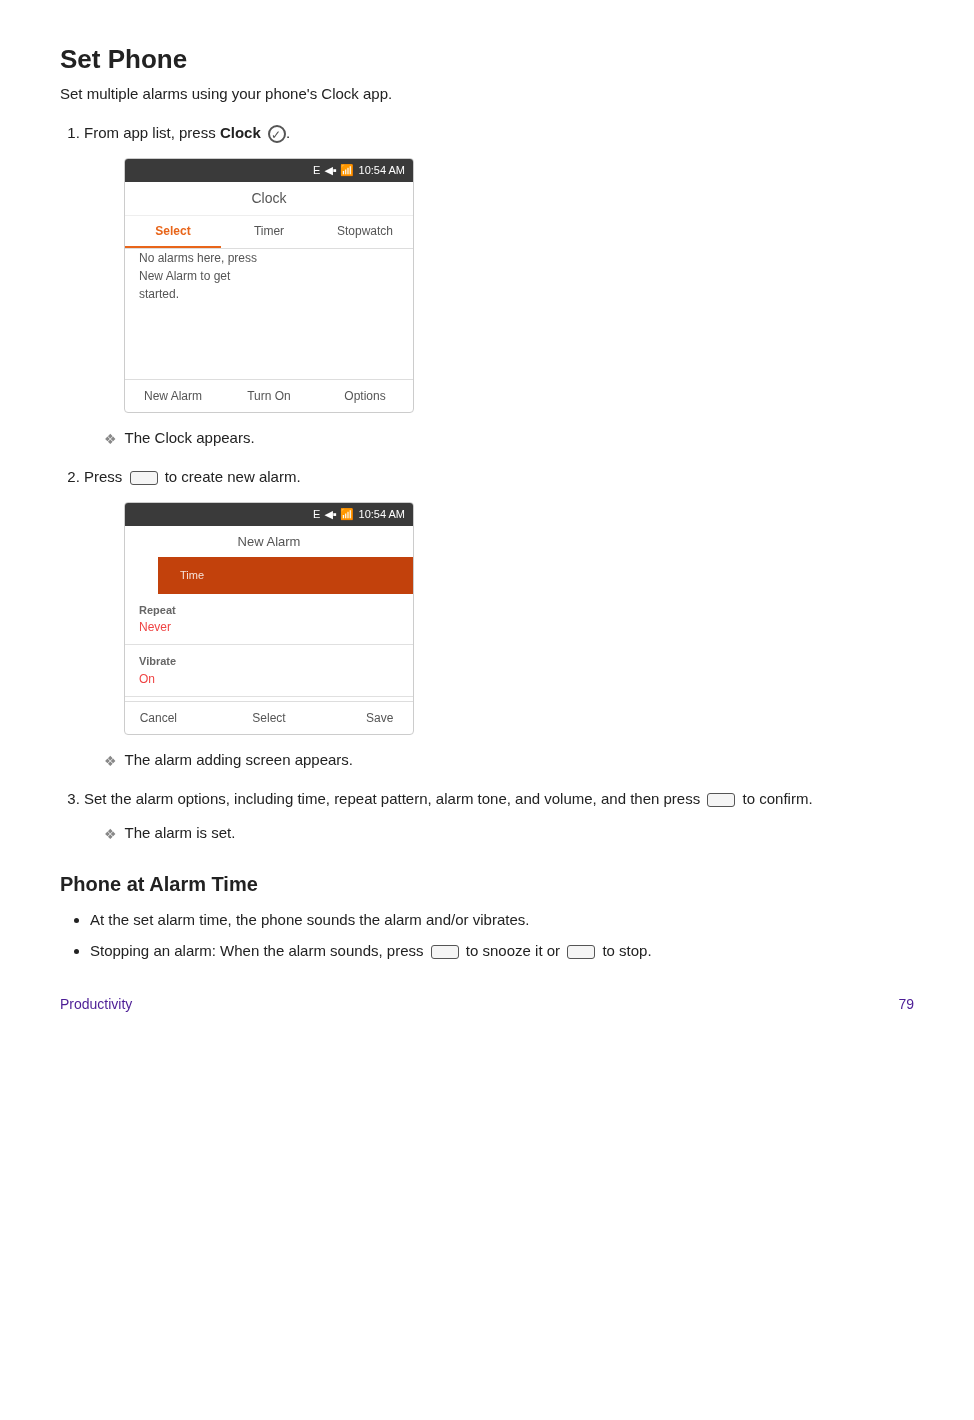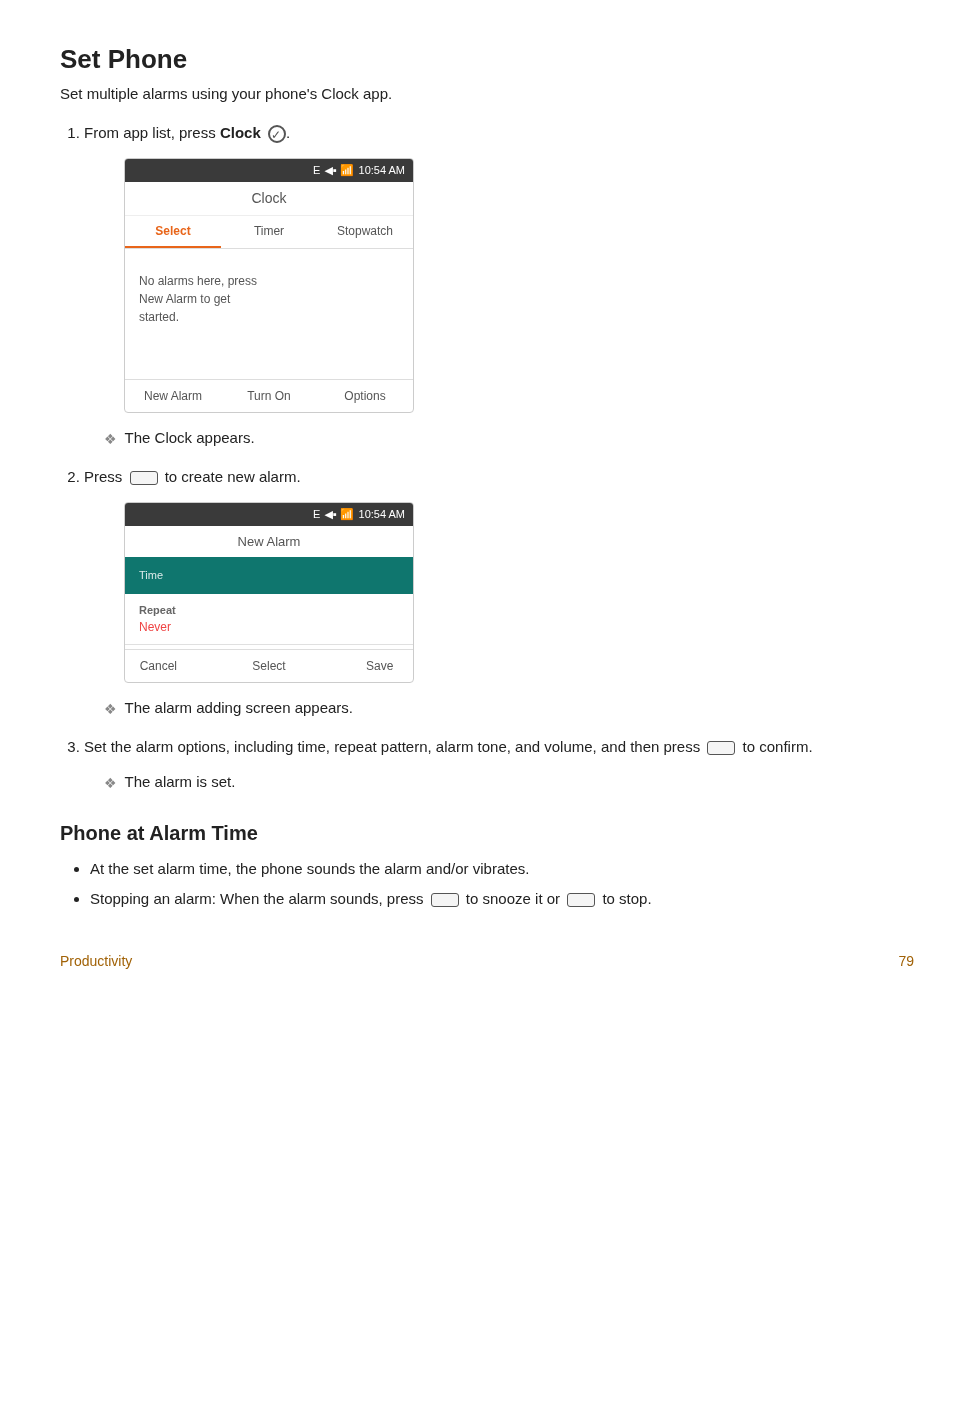--- a/index.html
+++ b/index.html
@@ -94,21 +94,21 @@
       border-bottom: 2px solid #e8651a;
       font-weight: bold;
     }
     .clock-body {
       padding: 0 14px;
       font-size: 12px;
       color: #555;
       min-height: 130px;
       display: flex;
       flex-direction: column;
-      justify-content: center;
+      justify-content: flex-start;
     }
     .no-alarm-text {
       font-size: 12px;
       color: #555;
       line-height: 1.5;
       margin-bottom: 30px;
     }
     .clock-bottom-bar {
       display: flex;
       border-top: 1px solid #ddd;
@@ -122,22 +122,23 @@
     }
 
     
     .alarm-screen-title {
       text-align: center;
       padding: 6px;
       font-size: 13px;
       color: #555;
     }
     .alarm-time-row {
-      background: #0f766e;
-      padding: 10px 14px;
+      background: #c2410c;
+      padding: 10px 22px;
+      margin-left: 33px;
     }
     .alarm-time-label {
       font-size: 11px;
       color: rgba(255,255,255,0.85);
     }
     .alarm-time-value {
       font-size: 20px;
       color: #fff;
       font-weight: bold;
     }
@@ -202,23 +203,23 @@
       border: 1.5px solid #555;
       border-radius: 3px;
       vertical-align: middle;
       margin: 0 3px;
       background: #f5f5f5;
     }
 
     .footer {
       display: flex;
       justify-content: space-between;
-      margin-top: 40px;
+      margin-top: 32px;
       font-size: 14px;
-      color: #a16207;
+      color: #4c1d95;
     }
   </style>
 </head>
 <body>
 
 <h1 class="page-title">Set Phone</h1>
 <p class="subtitle">Set multiple alarms using your phone's Clock app.</p>
 
 <ol>
   <li>
@@ -272,20 +273,24 @@
         <span>📶</span>
         <span>10:54 AM</span>
       </div>
       <div class="alarm-screen-title">New Alarm</div>
       <div class="alarm-time-row">
         <div class="alarm-time-label">Time</div>
       </div>
       <div class="alarm-field-row">
         <div class="alarm-field-label">Repeat</div>
         <div class="alarm-field-value">Never</div>
+      </div>
+      <div class="alarm-field-row">
+        <div class="alarm-field-label">Vibrate</div>
+        <div class="alarm-field-value">On</div>
       </div>
       <div class="alarm-bottom-bar">
         <div class="alarm-bottom-btn">Cancel</div>
         <div class="alarm-bottom-btn">Select</div>
         <div class="alarm-bottom-btn">Save</div>
       </div>
     </div>
 
     <div class="checkmark-item">
       <span class="diamond">❖</span>

